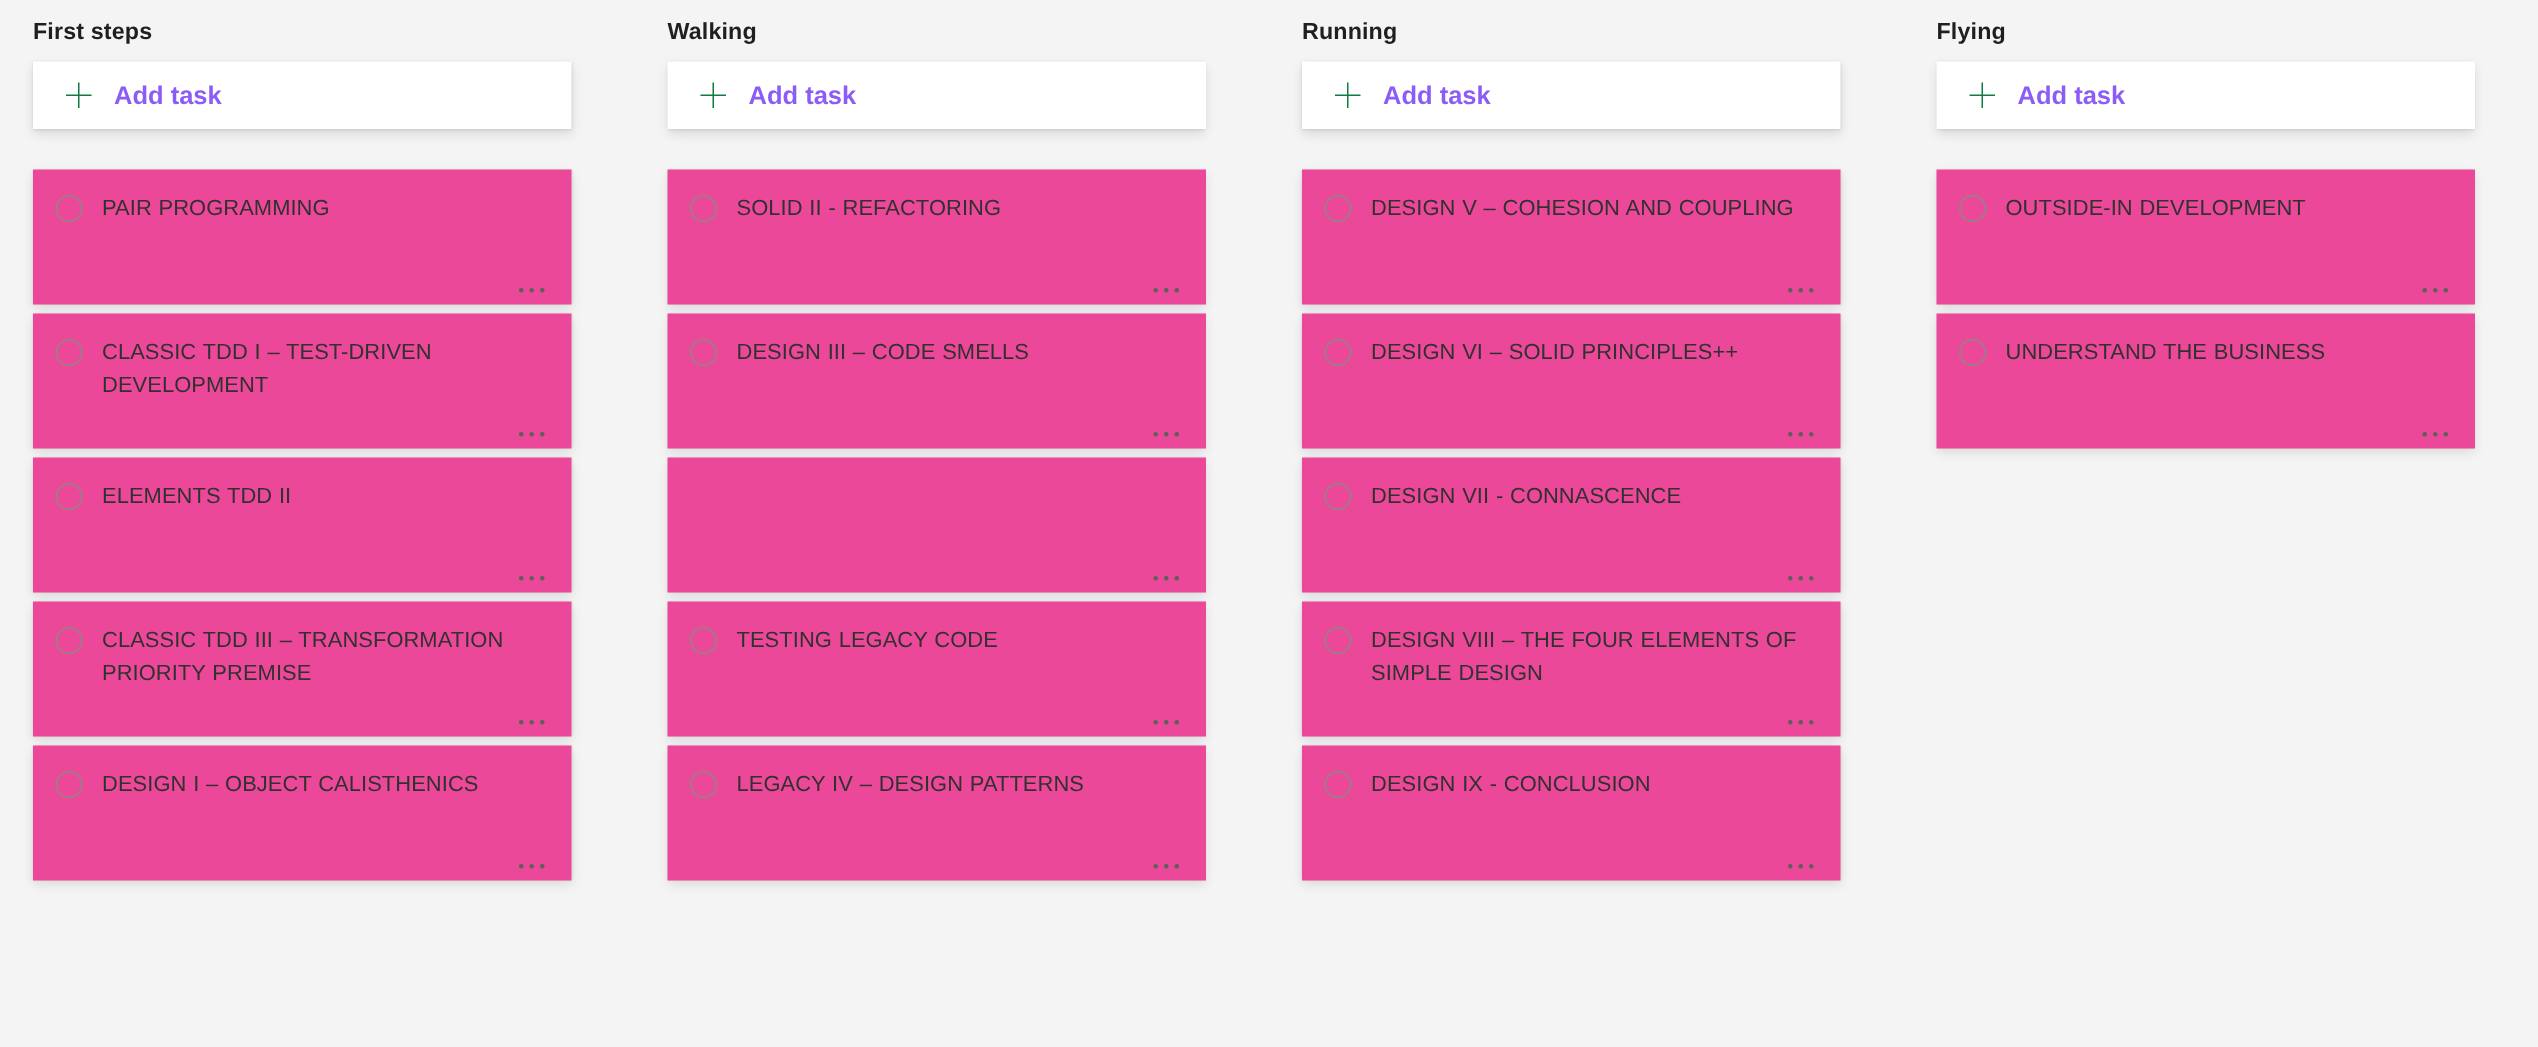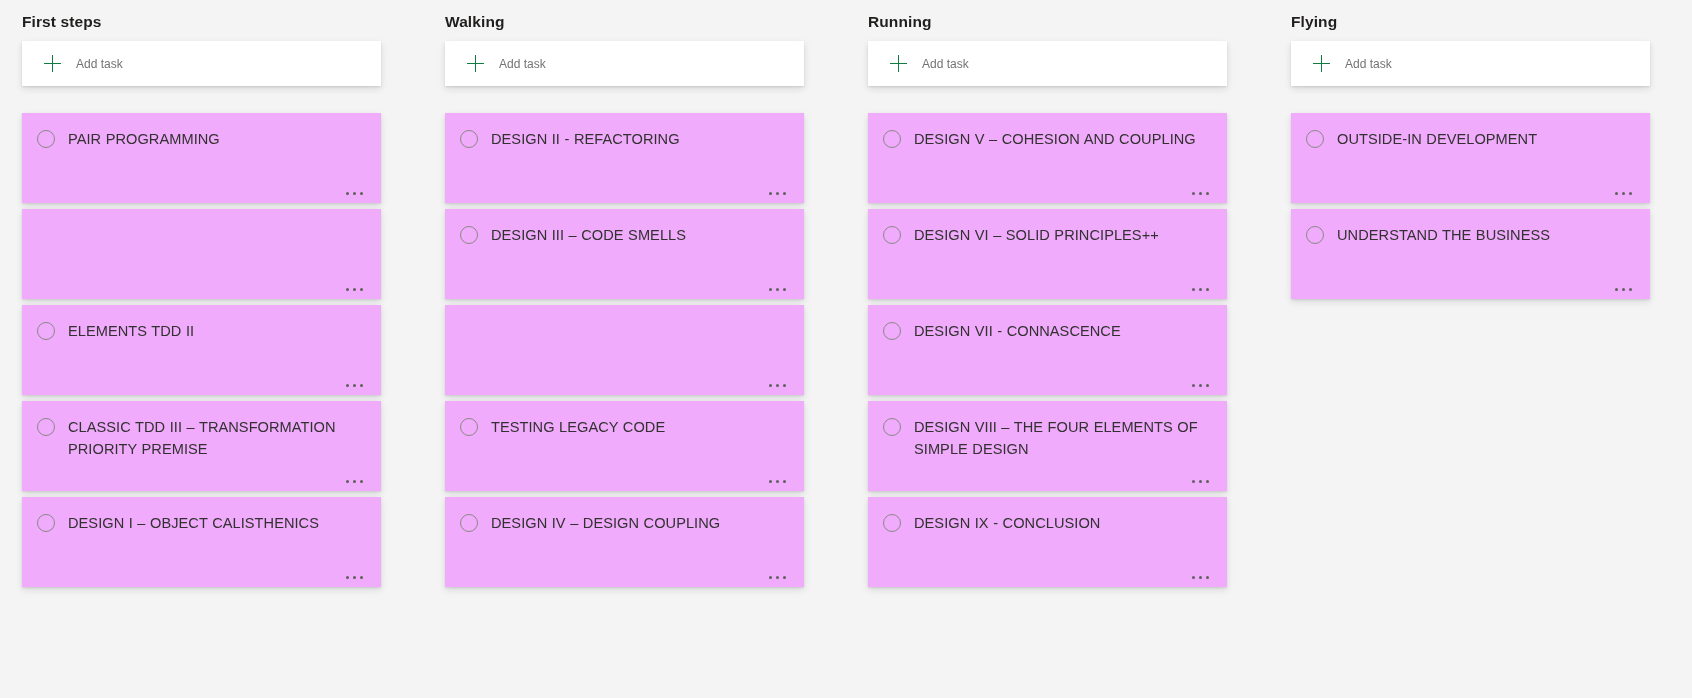--- a/index.html
+++ b/index.html
@@ -70,32 +70,33 @@
     background: #107c41;
   }
   .plus-icon::before {
     left: 0; top: 8px; width: 17px; height: 1.4px;
   }
   .plus-icon::after {
     top: 0; left: 8px; height: 17px; width: 1.4px;
   }
 
   .add-task-label {
-    font-size: 12px;
-    color: #737373;
+    font-size: 17px;
+    color: #8b5cf6;
     line-height: 20px;
+    font-weight: bold;
   }
 
   .card-list {
     display: flex;
     flex-direction: column;
   }
 
   .card {
-    background: #f0abfc;
+    background: #ec4899;
     box-shadow: 0 0.6px 1.8px rgba(0,0,0,0.10), 0 3.2px 7.2px rgba(0,0,0,0.11);
     margin-bottom: 6px;
     padding: 16px 14px 6px 15px;
     display: flex;
     flex-direction: column;
     cursor: pointer;
     min-height: 90px;
   }
 
   .card-top {
@@ -162,20 +163,24 @@
           </div>
           <div class="card-footer">
             <span class="more-icon">
               <i></i>
               <i></i>
               <i></i>
             </span>
           </div>
         </div>
         <div class="card">
+          <div class="card-top">
+            <span class="check-circle"></span>
+            <span class="card-title">CLASSIC TDD I – TEST-DRIVEN DEVELOPMENT</span>
+          </div>
           <div class="card-footer">
             <span class="more-icon">
               <i></i>
               <i></i>
               <i></i>
             </span>
           </div>
         </div>
         <div class="card">
           <div class="card-top">
@@ -221,21 +226,21 @@
     <div class="bucket">
       <div class="bucket-header">Walking</div>
       <div class="add-task">
         <span class="plus-icon"></span>
         <span class="add-task-label">Add task</span>
       </div>
       <div class="card-list">
         <div class="card">
           <div class="card-top">
             <span class="check-circle"></span>
-            <span class="card-title">DESIGN II - REFACTORING</span>
+            <span class="card-title">SOLID II - REFACTORING</span>
           </div>
           <div class="card-footer">
             <span class="more-icon">
               <i></i>
               <i></i>
               <i></i>
             </span>
           </div>
         </div>
         <div class="card">
@@ -269,21 +274,21 @@
             <span class="more-icon">
               <i></i>
               <i></i>
               <i></i>
             </span>
           </div>
         </div>
         <div class="card">
           <div class="card-top">
             <span class="check-circle"></span>
-            <span class="card-title">DESIGN IV – DESIGN COUPLING</span>
+            <span class="card-title">LEGACY IV – DESIGN PATTERNS</span>
           </div>
           <div class="card-footer">
             <span class="more-icon">
               <i></i>
               <i></i>
               <i></i>
             </span>
           </div>
         </div>
       </div>

